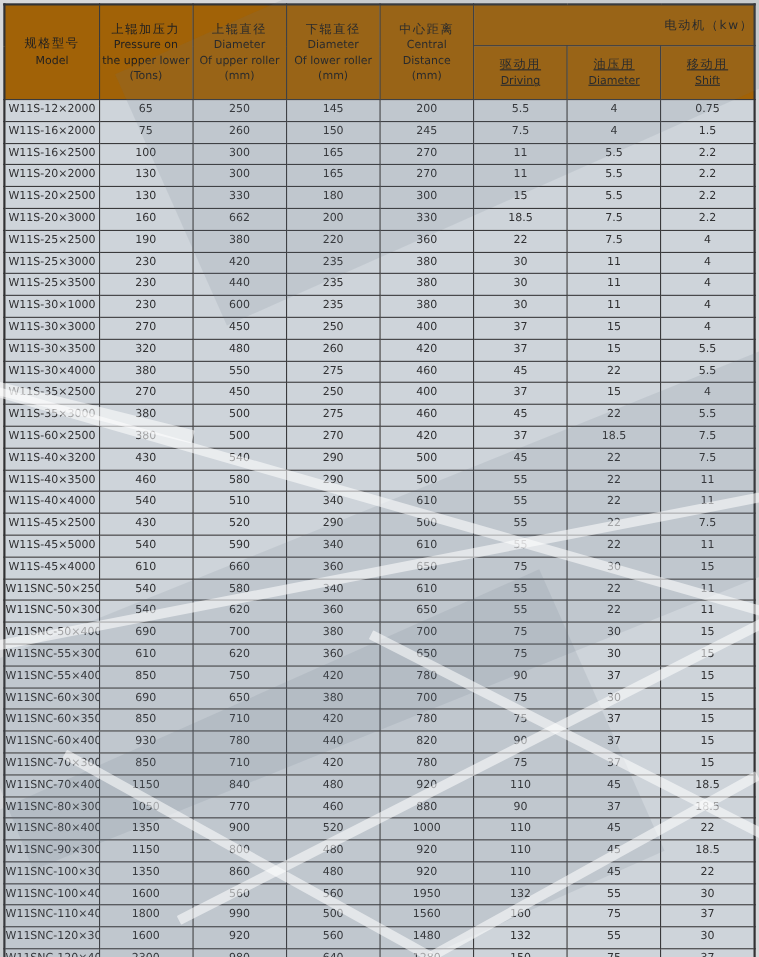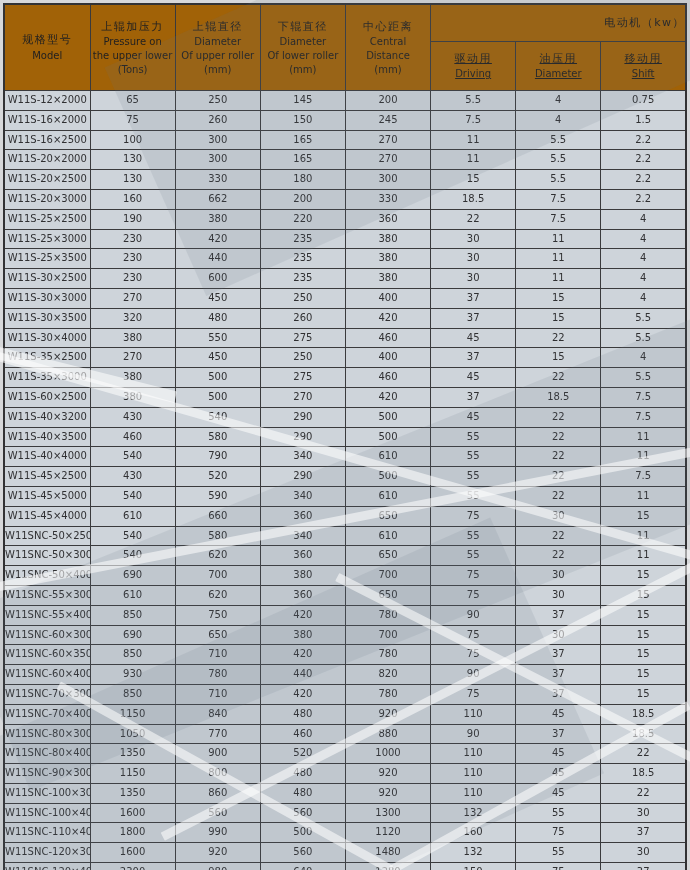--- a/index.html
+++ b/index.html
@@ -208,21 +208,21 @@
     <td>W11S-25×3500</td>
     <td>230</td>
     <td>440</td>
     <td>235</td>
     <td>380</td>
     <td>30</td>
     <td>11</td>
     <td>4</td>
   </tr>
         <tr>
-    <td>W11S-30×2500</td>
+    <td>W11S-30×1000</td>
     <td>230</td>
     <td>600</td>
     <td>235</td>
     <td>380</td>
     <td>30</td>
     <td>11</td>
     <td>4</td>
   </tr>
         <tr>
     <td>W11S-30×3000</td>
@@ -300,21 +300,21 @@
     <td>580</td>
     <td>290</td>
     <td>500</td>
     <td>55</td>
     <td>22</td>
     <td>11</td>
   </tr>
         <tr>
     <td>W11S-40×4000</td>
     <td>540</td>
-    <td>790</td>
+    <td>510</td>
     <td>340</td>
     <td>610</td>
     <td>55</td>
     <td>22</td>
     <td>11</td>
   </tr>
         <tr>
     <td>W11S-45×2500</td>
     <td>430</td>
     <td>520</td>
@@ -482,31 +482,31 @@
     <td>920</td>
     <td>110</td>
     <td>45</td>
     <td>22</td>
   </tr>
         <tr>
     <td>W11SNC-100×4000</td>
     <td>1600</td>
     <td>560</td>
     <td>560</td>
-    <td>1300</td>
+    <td>1950</td>
     <td>132</td>
     <td>55</td>
     <td>30</td>
   </tr>
         <tr>
     <td>W11SNC-110×4000</td>
     <td>1800</td>
     <td>990</td>
     <td>500</td>
-    <td>1120</td>
+    <td>1560</td>
     <td>160</td>
     <td>75</td>
     <td>37</td>
   </tr>
         <tr>
     <td>W11SNC-120×3000</td>
     <td>1600</td>
     <td>920</td>
     <td>560</td>
     <td>1480</td>

